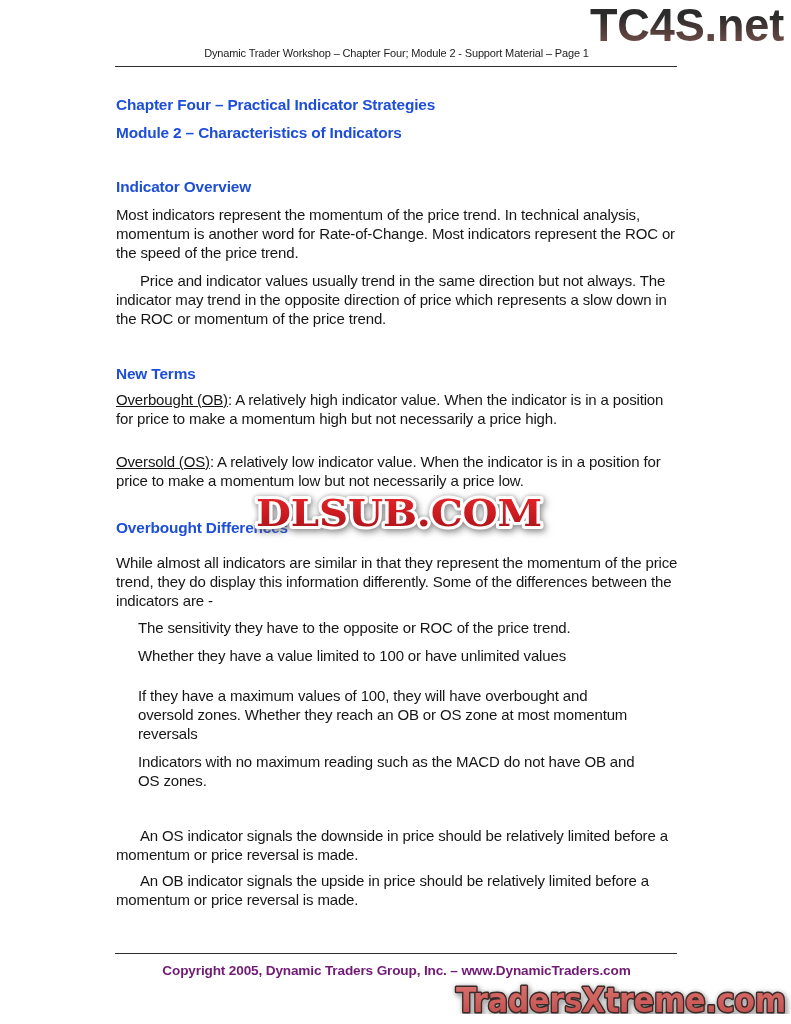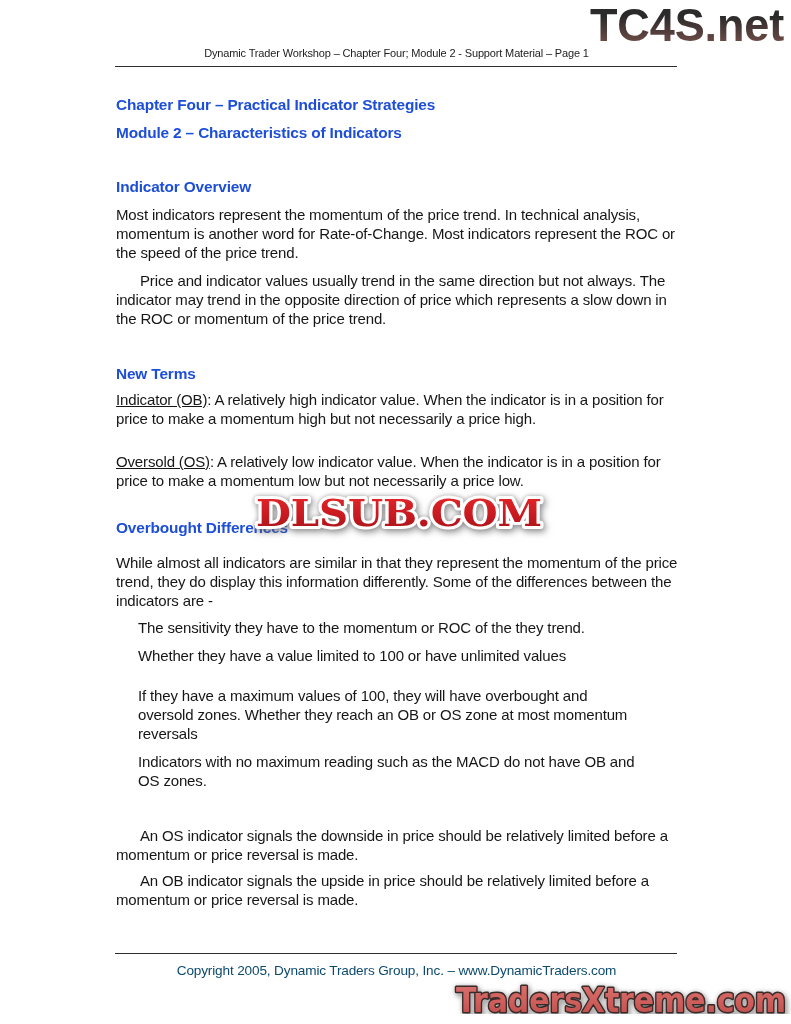--- a/index.html
+++ b/index.html
@@ -60,21 +60,21 @@
     filter:drop-shadow(0 0 2px rgba(190,190,190,0.9)) drop-shadow(2px 3px 2px rgba(140,140,140,0.8));
   }
 
   
   .rule-bottom {
     position:absolute; top:953px; left:115px; width:562px; height:0;
     border-top:1.5px solid #2e2e2e;
   }
   .footer-copyright {
     position:absolute; top:961px; left:116px; width:561px;
-    text-align:center; font-size:13.6px; color:#0c4a6e;
+    text-align:center; font-size:13.6px; color:#701a75;font-weight:bold;
   }
 </style>
 </head>
 <body>
 
 <div class="page">
 
   <svg class="tc4s-logo" width="202" height="52" viewBox="0 0 202 52">
     <defs>
       <linearGradient id="tc4sGrad" x1="0" y1="0" x2="0" y2="1">
@@ -91,27 +91,27 @@
   <div class="content">
 
     <div class="h">Chapter Four – Practical Indicator Strategies</div>
     <div class="h h-module">Module 2 – Characteristics of Indicators</div>
 
     <div class="h h-overview">Indicator Overview</div>
     <p class="p-first">Most indicators represent the momentum of the price trend. In technical analysis, momentum is another word for Rate-of-Change. Most indicators represent the ROC or the speed of the price trend.</p>
     <p class="indent">Price and indicator values usually trend in the same direction but not always. The indicator may trend in the opposite direction of price which represents a slow down in the ROC or momentum of the price trend.</p>
 
     <div class="h h-newterms">New Terms</div>
-    <p class="ob-def"><span class="term">Indicator (OB)</span><span>: A relatively high indicator value. When the indicator is in a position for price to make a momentum high but not necessarily a price high.</span></p>
+    <p class="ob-def"><span class="term">Overbought (OB)</span><span>: A relatively high indicator value. When the indicator is in a position for price to make a momentum high but not necessarily a price high.</span></p>
     <p class="os-def"><span class="term">Oversold (OS)</span><span>: A relatively low indicator value. When the indicator is in a position for price to make a momentum low but not necessarily a price low.</span></p>
 
     <div class="h h-differences">Overbought Differences</div>
     <p class="intro">While almost all indicators are similar in that they represent the momentum of the price trend, they do display this information differently. Some of the differences between the indicators are -</p>
 
-    <div class="list-item li-1">The sensitivity they have to the momentum or ROC of the they trend.</div>
+    <div class="list-item li-1">The sensitivity they have to the opposite or ROC of the price trend.</div>
     <div class="list-item li-2">Whether they have a value limited to 100 or have unlimited values</div>
     <div class="list-item li-3">If they have a maximum values of 100, they will have overbought and oversold zones. Whether they reach an OB or OS zone at most momentum reversals</div>
     <div class="list-item li-4">Indicators with no maximum reading such as the MACD do not have OB and OS zones.</div>
 
     <p class="indent closing-1">An OS indicator signals the downside in price should be relatively limited before a momentum or price reversal is made.</p>
     <p class="indent closing-2">An OB indicator signals the upside in price should be relatively limited before a momentum or price reversal is made.</p>
   </div>
 
   <svg class="dlsub-watermark" width="302" height="58" viewBox="0 0 302 58">
     <defs>

